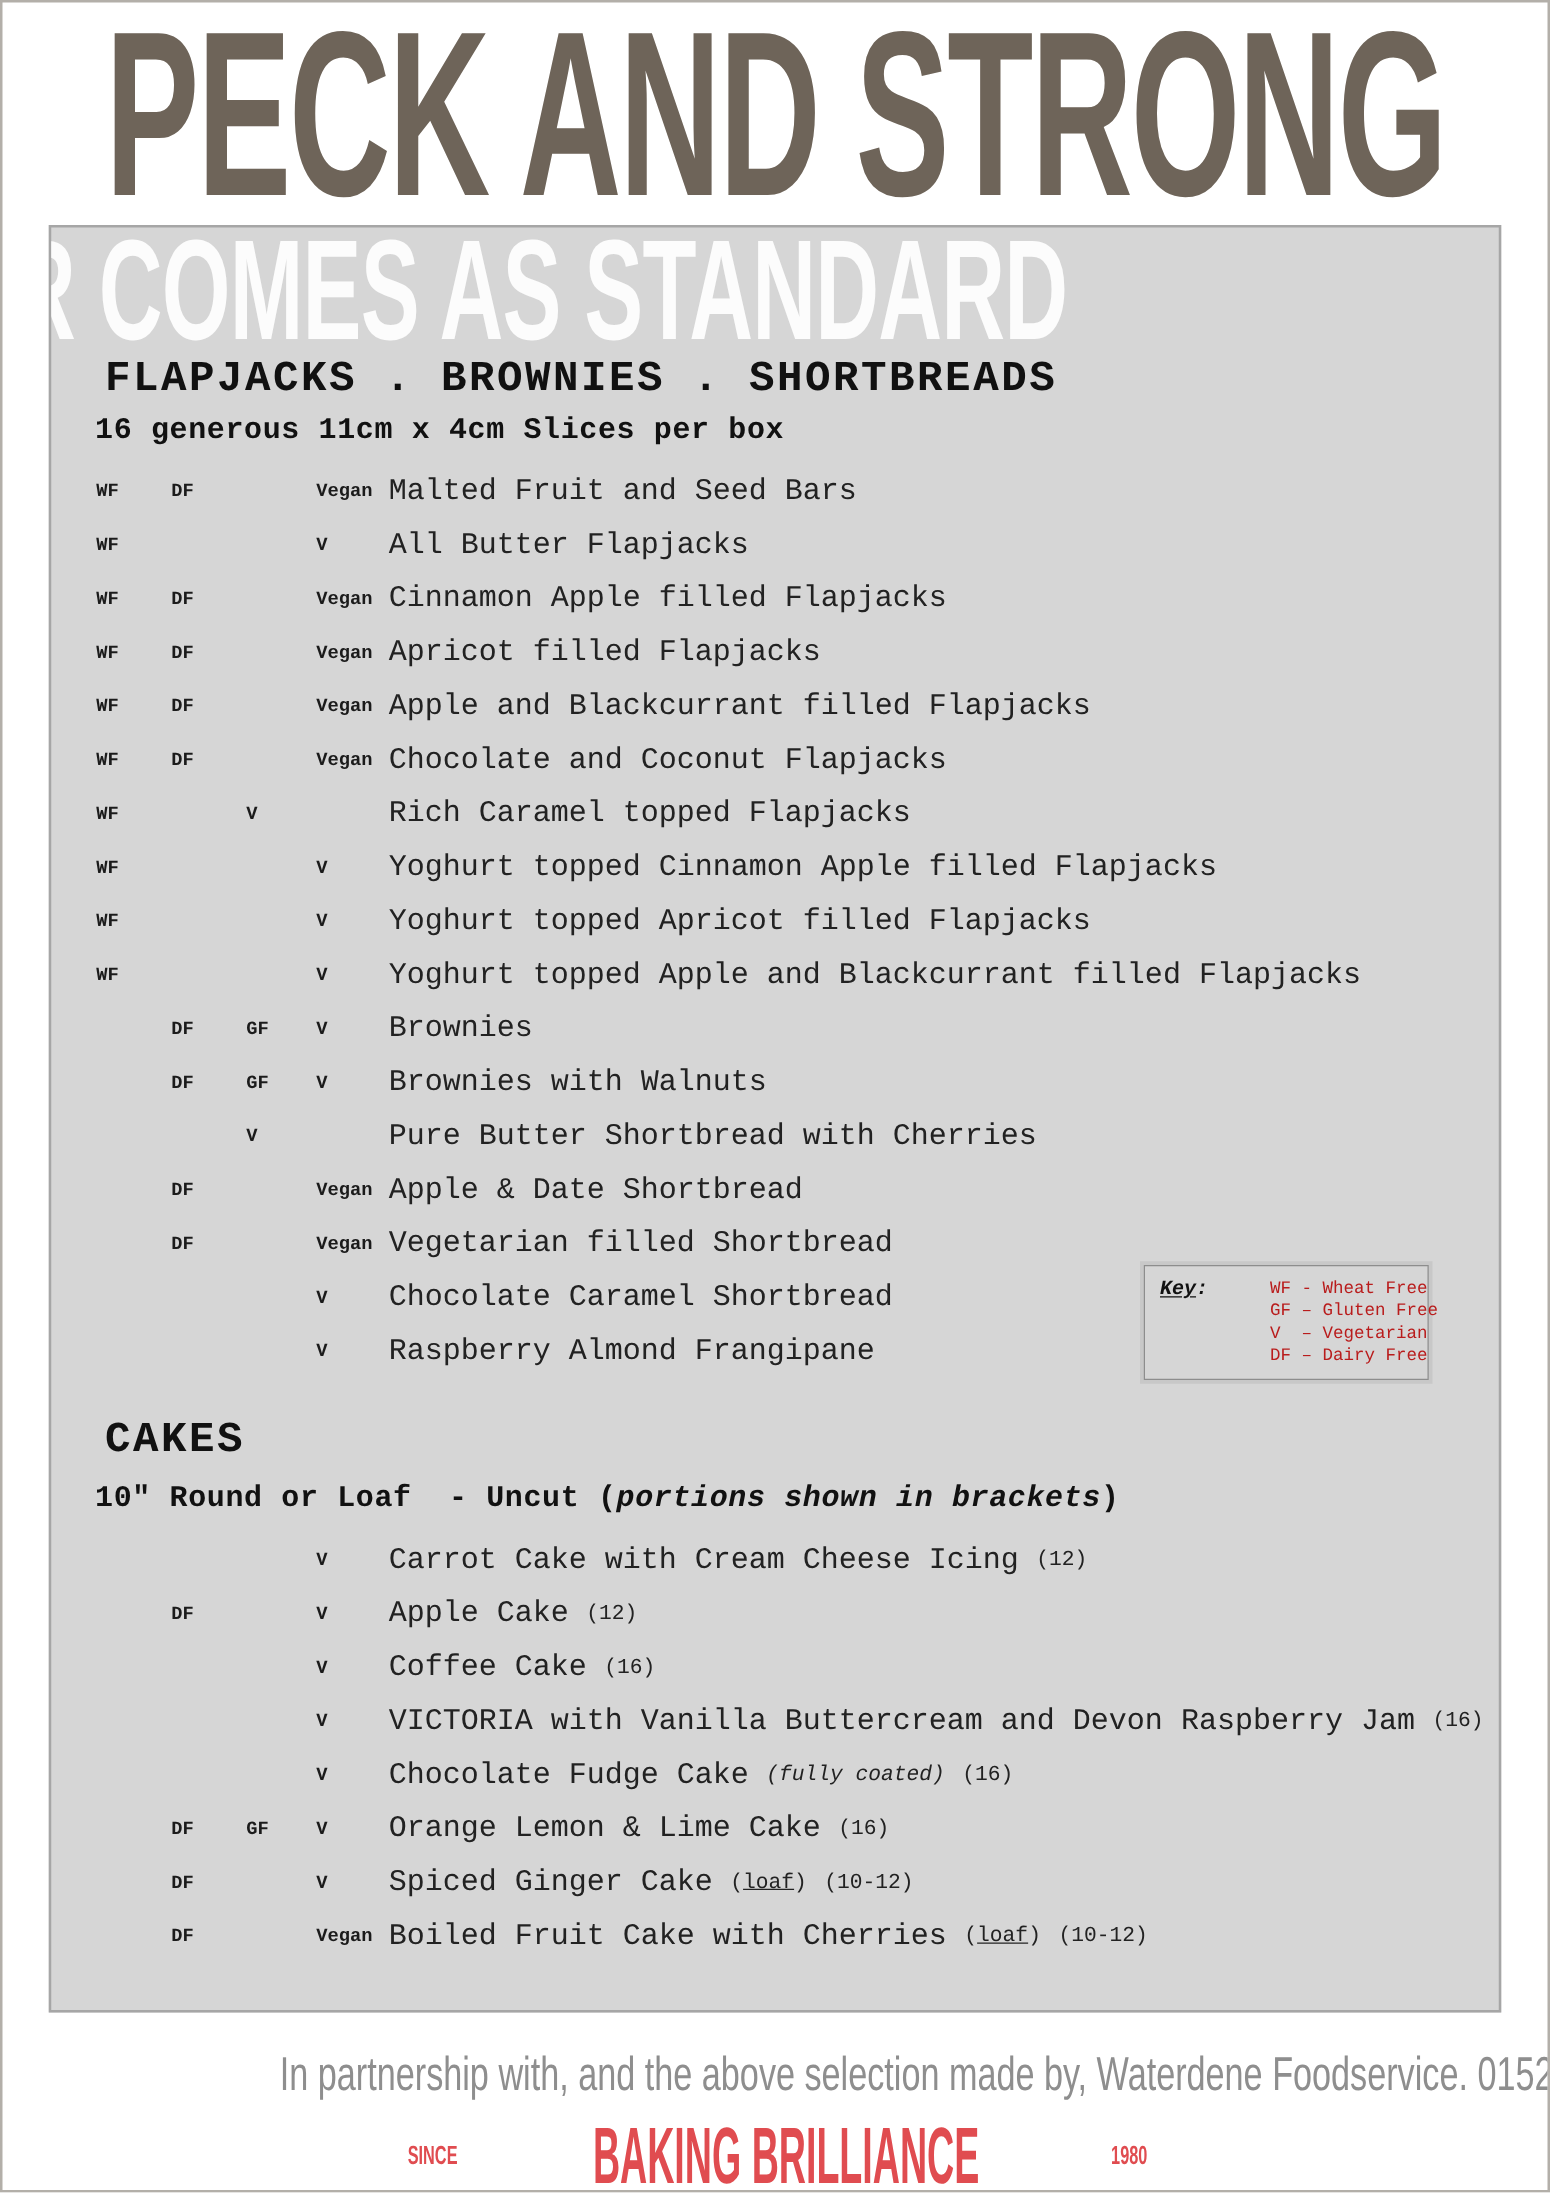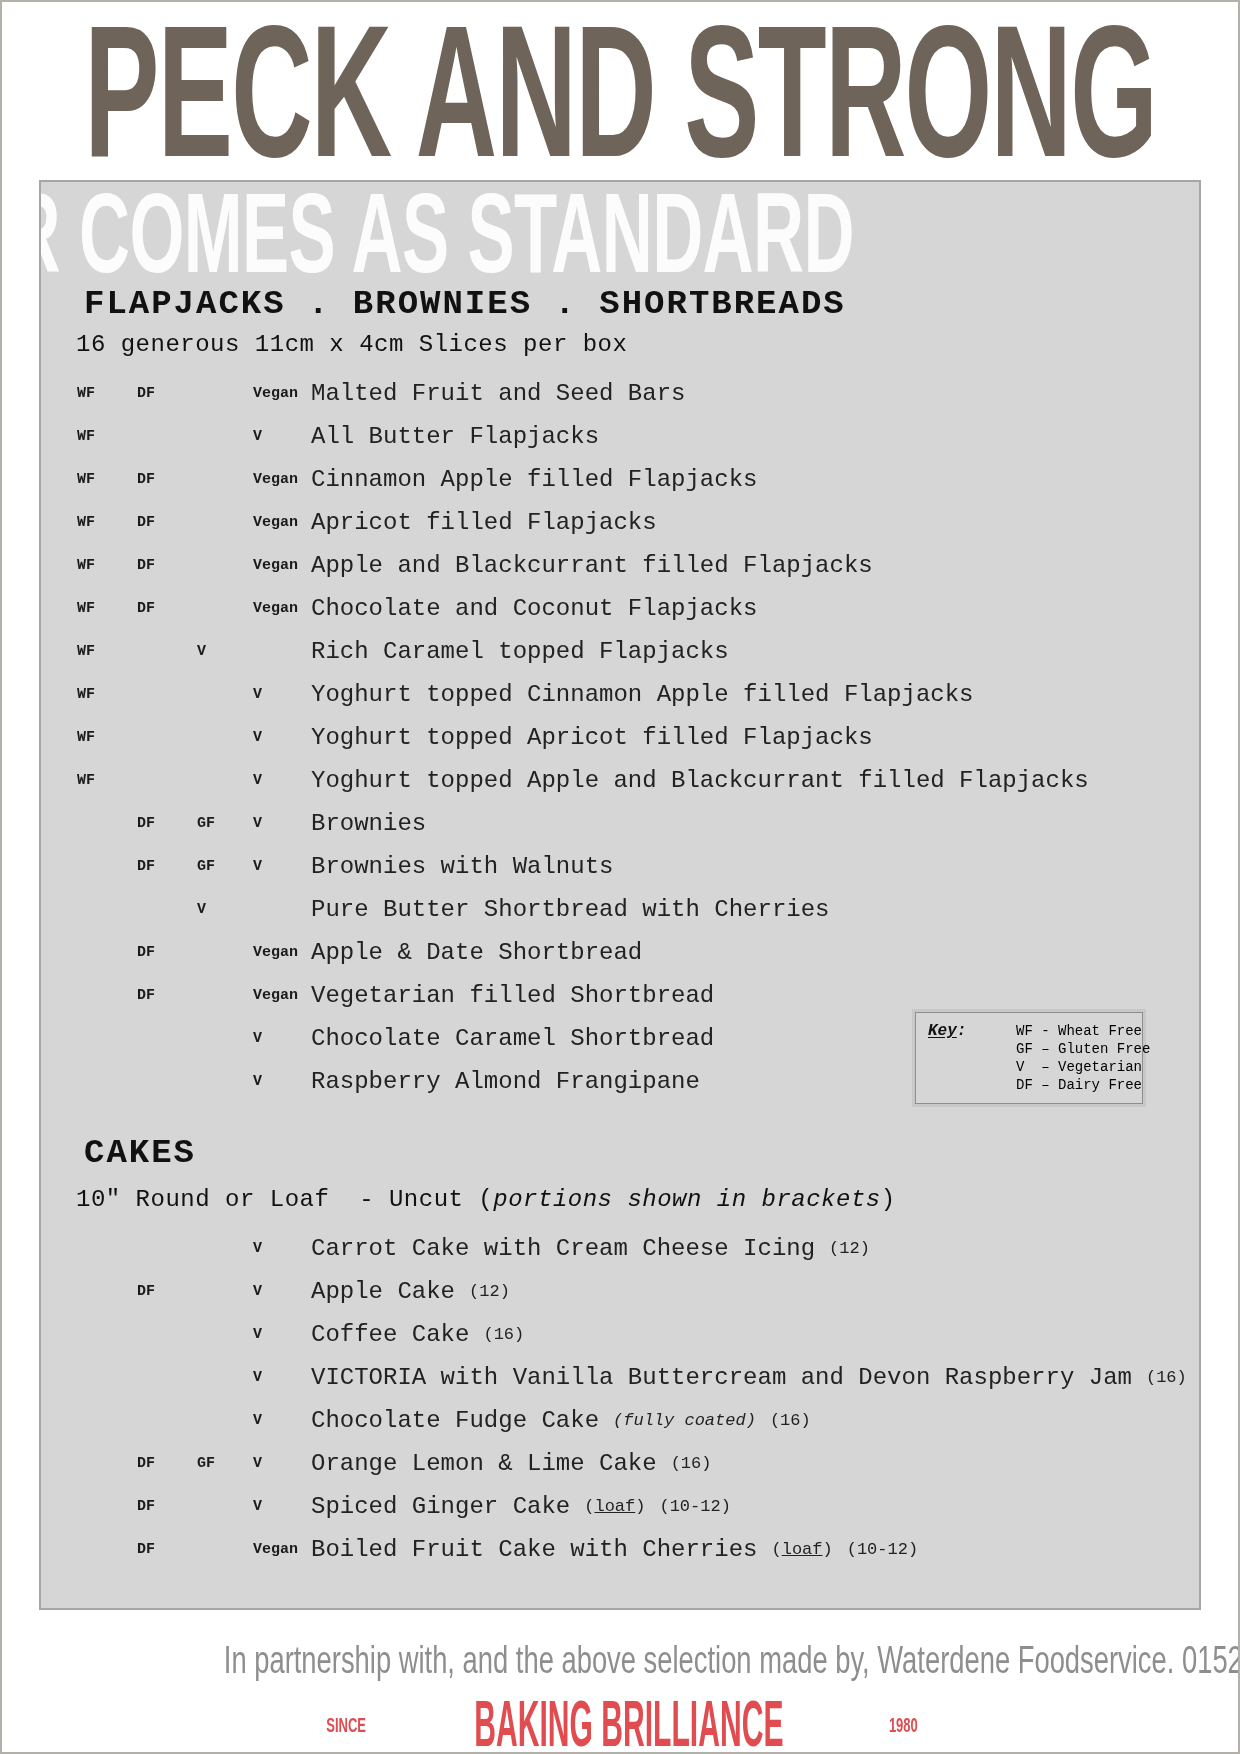--- a/index.html
+++ b/index.html
@@ -40,21 +40,21 @@
   }
   .sec-title{
     margin:16px 0 0 43px;
     font-family:"Liberation Mono","DejaVu Sans Mono",monospace;
     font-weight:700;font-size:34px;line-height:40px;letter-spacing:2px;color:#111;
     white-space:pre;
   }
   .sec-sub{
     margin:6px 0 0 35px;
     font-family:"Liberation Mono","DejaVu Sans Mono",monospace;
-    font-weight:400;font-size:24px;line-height:30px;letter-spacing:0.5px;color:#111;
+    font-weight:700;font-size:24px;line-height:30px;letter-spacing:0.5px;color:#111;
     white-space:pre;
   }
   .cakes-title{margin-top:30px;letter-spacing:2px;}
   .cakes-sub em{font-style:italic;}
 
   .rows{margin-top:12px;}
   .rows.cakes-rows{margin-top:12px;}
   .row{
     display:flex;align-items:flex-start;
     height:43px;line-height:43px;
@@ -92,21 +92,21 @@
   }
   .keylabel{
     font-family:"Liberation Mono","DejaVu Sans Mono",monospace;
     font-weight:700;font-style:italic;font-size:16px;color:#111;
     flex:0 0 56px;
   }
   .keylabel u{text-underline-offset:2px;}
   .keyentries{flex:1;}
   .keyline{
     font-family:"Liberation Mono","DejaVu Sans Mono",monospace;
-    font-size:14px;line-height:18px;color:#000000;white-space:pre;
+    font-size:14px;line-height:18px;color:#b91c1c;white-space:pre;
   }
 
   
   .partner-wrap{margin-top:28px;text-align:center;}
   .partner{
     font-size:38px;line-height:44px;color:#8e8e8e;
     transform:scaleX(0.72);transform-origin:center;
   }
   .logo{
     margin-top:10px;

